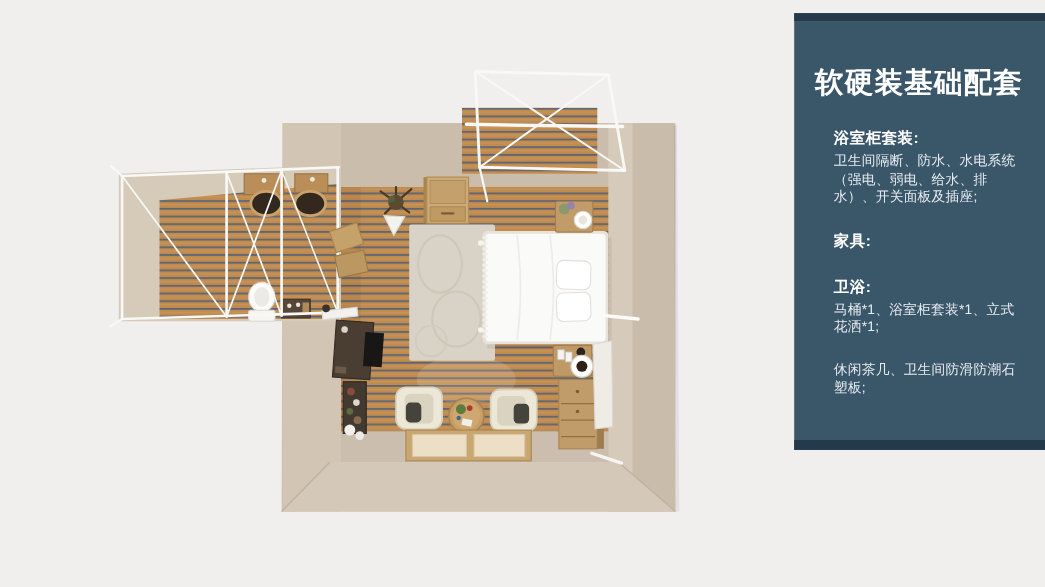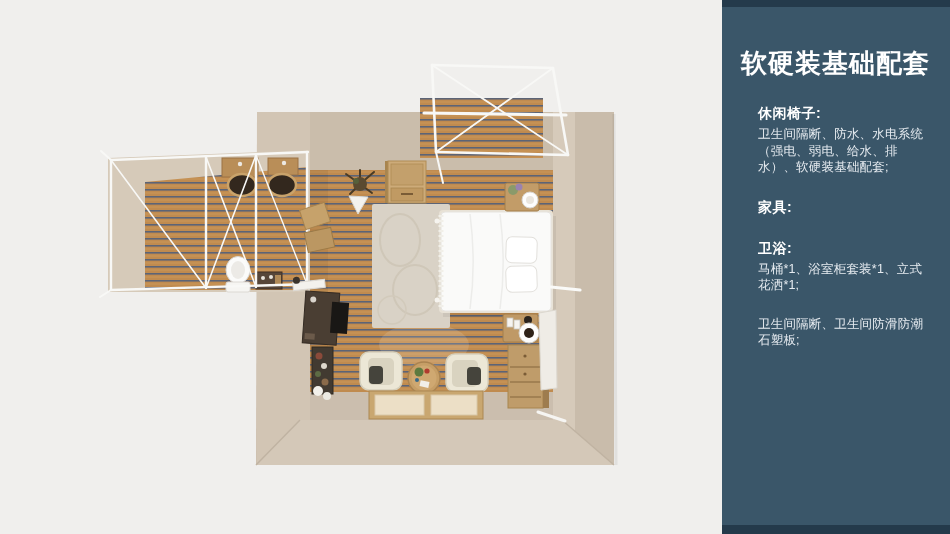--- a/index.html
+++ b/index.html
@@ -11,21 +11,21 @@
   }
   html,body{margin:0;padding:0;background:#fff;}
   .stage{
     position:relative;width:950px;height:534px;overflow:hidden;
     background:var(--canvas-bg);
     font-family:"Liberation Sans","DejaVu Sans",sans-serif;
   }
   .render-area{position:absolute;left:0;top:0;width:722px;height:534px;}
   .render-area svg{display:block;}
   .panel{
-    position:absolute;left:722px;top:0;width:228px;height:534px;
+    position:absolute;left:722px;top:12px;width:228px;height:397px;
     background:var(--panel-bg);
     border-top:7px solid var(--panel-edge);
     border-bottom:9px solid var(--panel-edge);
     box-sizing:border-box;
     padding:0 26px 0 36px;
     color:var(--text-main);
   }
   .panel h1{
     margin:40px 0 0 -17px;
     width:204px;
@@ -258,31 +258,31 @@
 
       <polygon points="539,313 556,310 557,388 541,390" fill="#efece6" stroke="#dcd8d0" stroke-width="1"></polygon>
       <line x1="538" y1="412" x2="565" y2="421" stroke="#f6f5f2" stroke-width="3" stroke-linecap="round"></line>
     </svg>
   </div>
 
   <aside class="panel">
     <h1>软硬装基础配套</h1>
 
     <section class="first">
-      <h2>休闲椅子:</h2>
-      <p>卫生间隔断、防水、水电系统（强电、弱电、给水、排水）、软硬装基础配套;</p>
+      <h2>浴室柜套装:</h2>
+      <p>卫生间隔断、防水、水电系统（强电、弱电、给水、排水）、开关面板及插座;</p>
     </section>
 
     <section>
       <h2>家具:</h2>
     </section>
 
 
     <section>
       <h2>卫浴:</h2>
       <p>马桶*1、浴室柜套装*1、立式花洒*1;</p>
     </section>
 
     <section>
-      <p>卫生间隔断、卫生间防滑防潮石塑板;</p>
+      <p>休闲茶几、卫生间防滑防潮石塑板;</p>
     </section>
   </aside>
 </div>
 
 </body></html>

